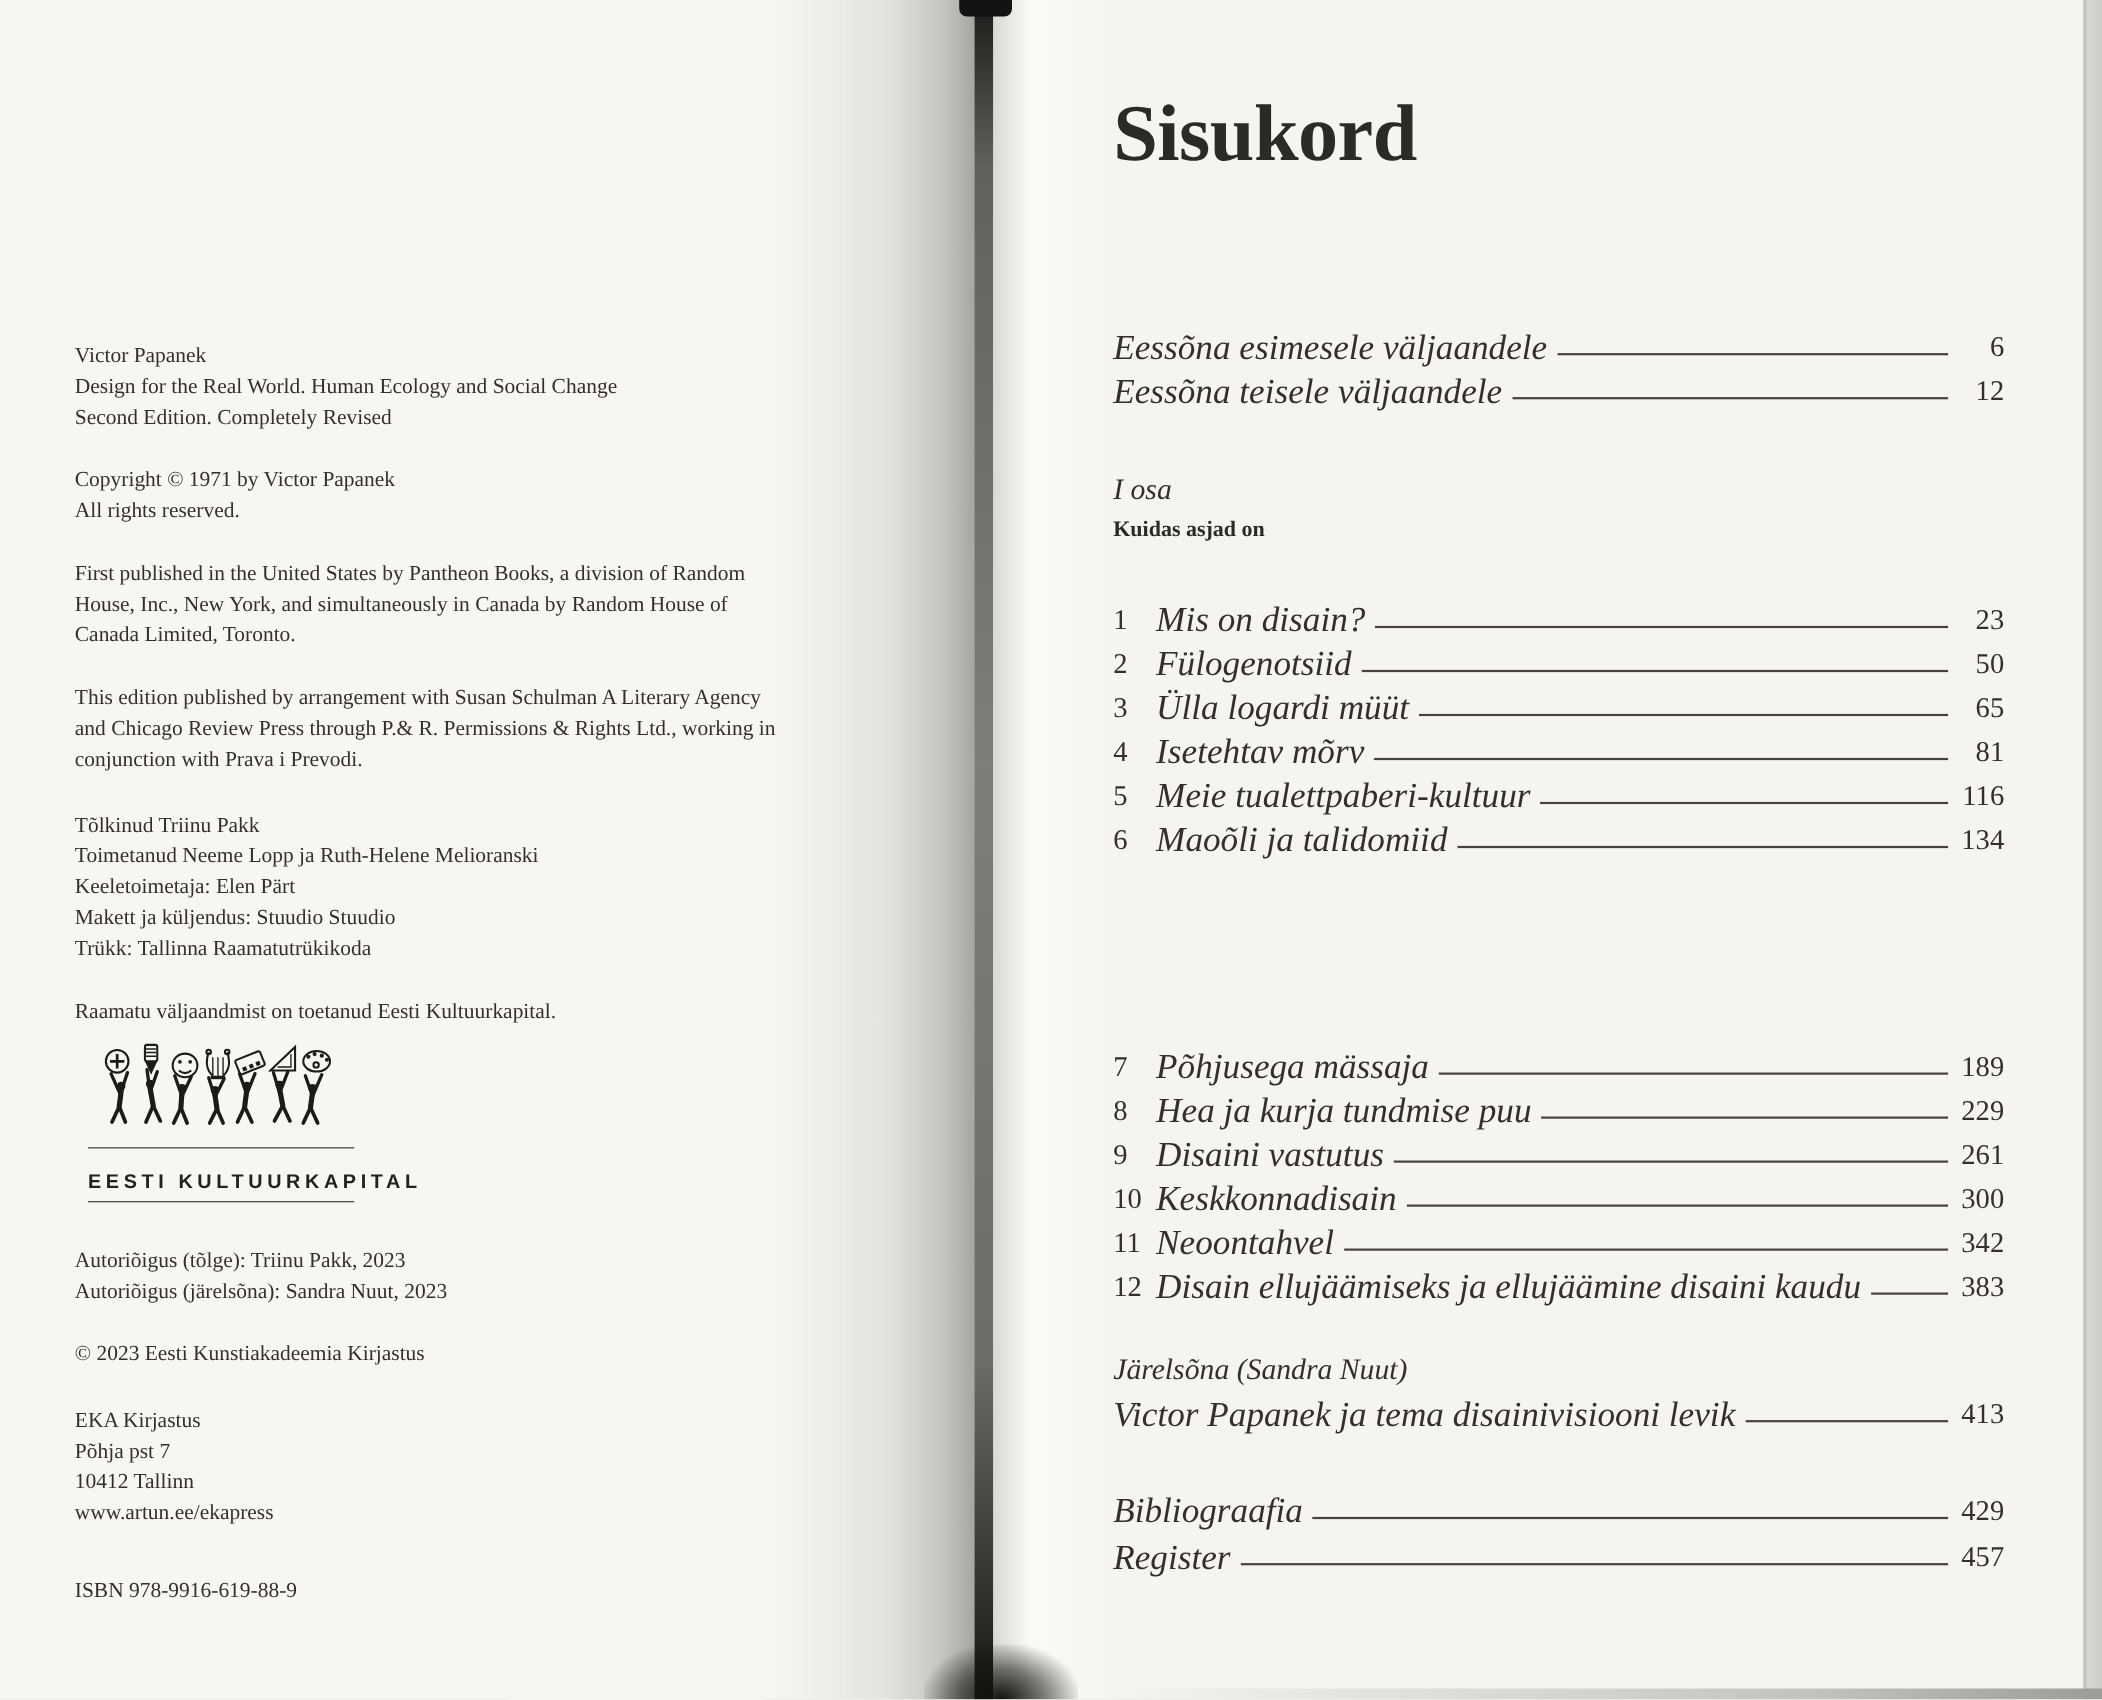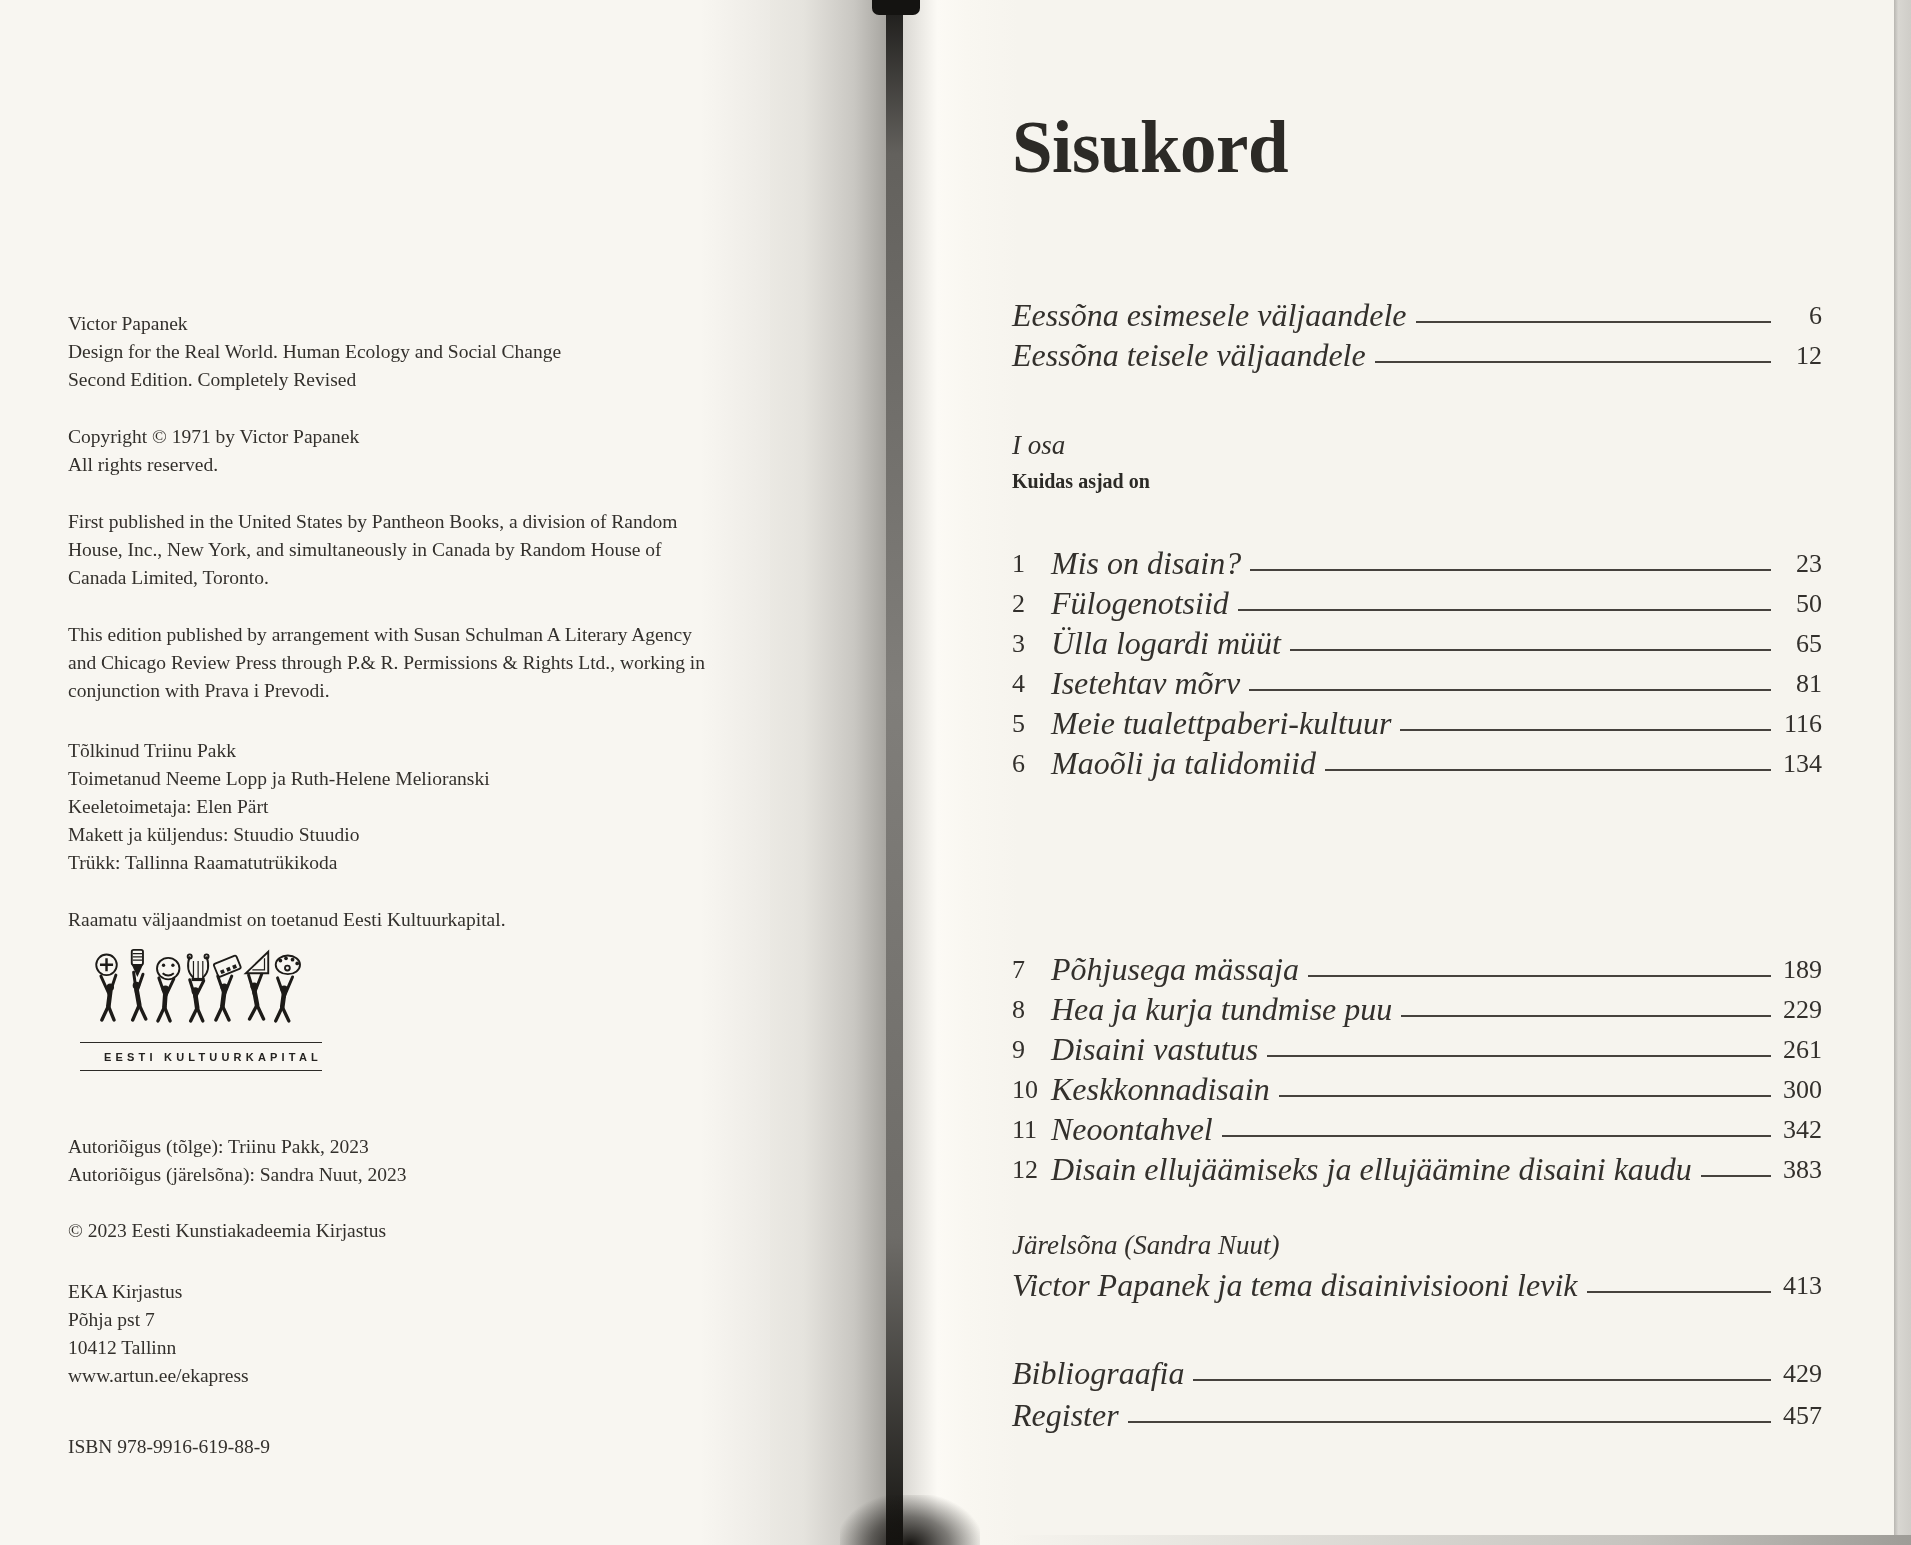--- a/index.html
+++ b/index.html
@@ -25,31 +25,31 @@
   .edge-bottom { position:absolute; left:1010px; bottom:0; width:901px; height:10px;
                  background:linear-gradient(90deg, rgba(197,195,190,0) 0%, #c5c3be 70%, #9e9c97 100%); }
 
   
   .lp-content { position:absolute; left:68px; top:0; width:648px; height:100%; }
   .lp-block   { position:absolute; left:0; }
   .lp-line    { font-size:19.5px; line-height:28px; white-space:nowrap; }
 
   .logo { width:242px; }
   .logo-caption {
-    margin-top:4px; padding:8px 0 7px 0;
+    margin-top:4px; padding:20px 0 7px 0;
     border-top:1.6px solid #2c2a27; border-bottom:1.6px solid #2c2a27;
     font-family:"Liberation Sans","DejaVu Sans",sans-serif;
-    font-size:11px; font-weight:bold; letter-spacing:4.2px; color:#242220;
-    text-align:right; white-space:nowrap;
+    font-size:18px; font-weight:bold; letter-spacing:4.2px; color:#242220;
+    text-align:left; white-space:nowrap;
   }
 
   
   .rp-content { position:absolute; left:1012px; top:0; width:810px; height:100%; }
   .rp-block   { position:absolute; left:0; width:810px; }
-  .toc-title  { font-size:73px; font-weight:bold; letter-spacing:-.5px; color:#2c2a26; line-height:1;margin-top:27px; }
+  .toc-title  { font-size:73px; font-weight:bold; letter-spacing:-.5px; color:#2c2a26; line-height:1; }
 
   .row  { display:flex; align-items:flex-end; height:40px; }
   .row .num { width:39px; font-size:26px; line-height:33px; }
   .row .lbl { font-size:32px; line-height:33px; white-space:nowrap;font-style:italic; }
   .row .leader { flex:1 1 auto; border-bottom:2.4px solid #46423d; margin:0 9px 9px 9px; min-width:30px; }
   .row .pg  { font-size:26px; line-height:33px; min-width:42px; text-align:right; }
 
   .kicker     { font-style:italic; font-size:27px; line-height:34px; }
   .part-title { font-weight:bold; font-size:20px; line-height:38px; color:#2c2a26; }
 </style>

